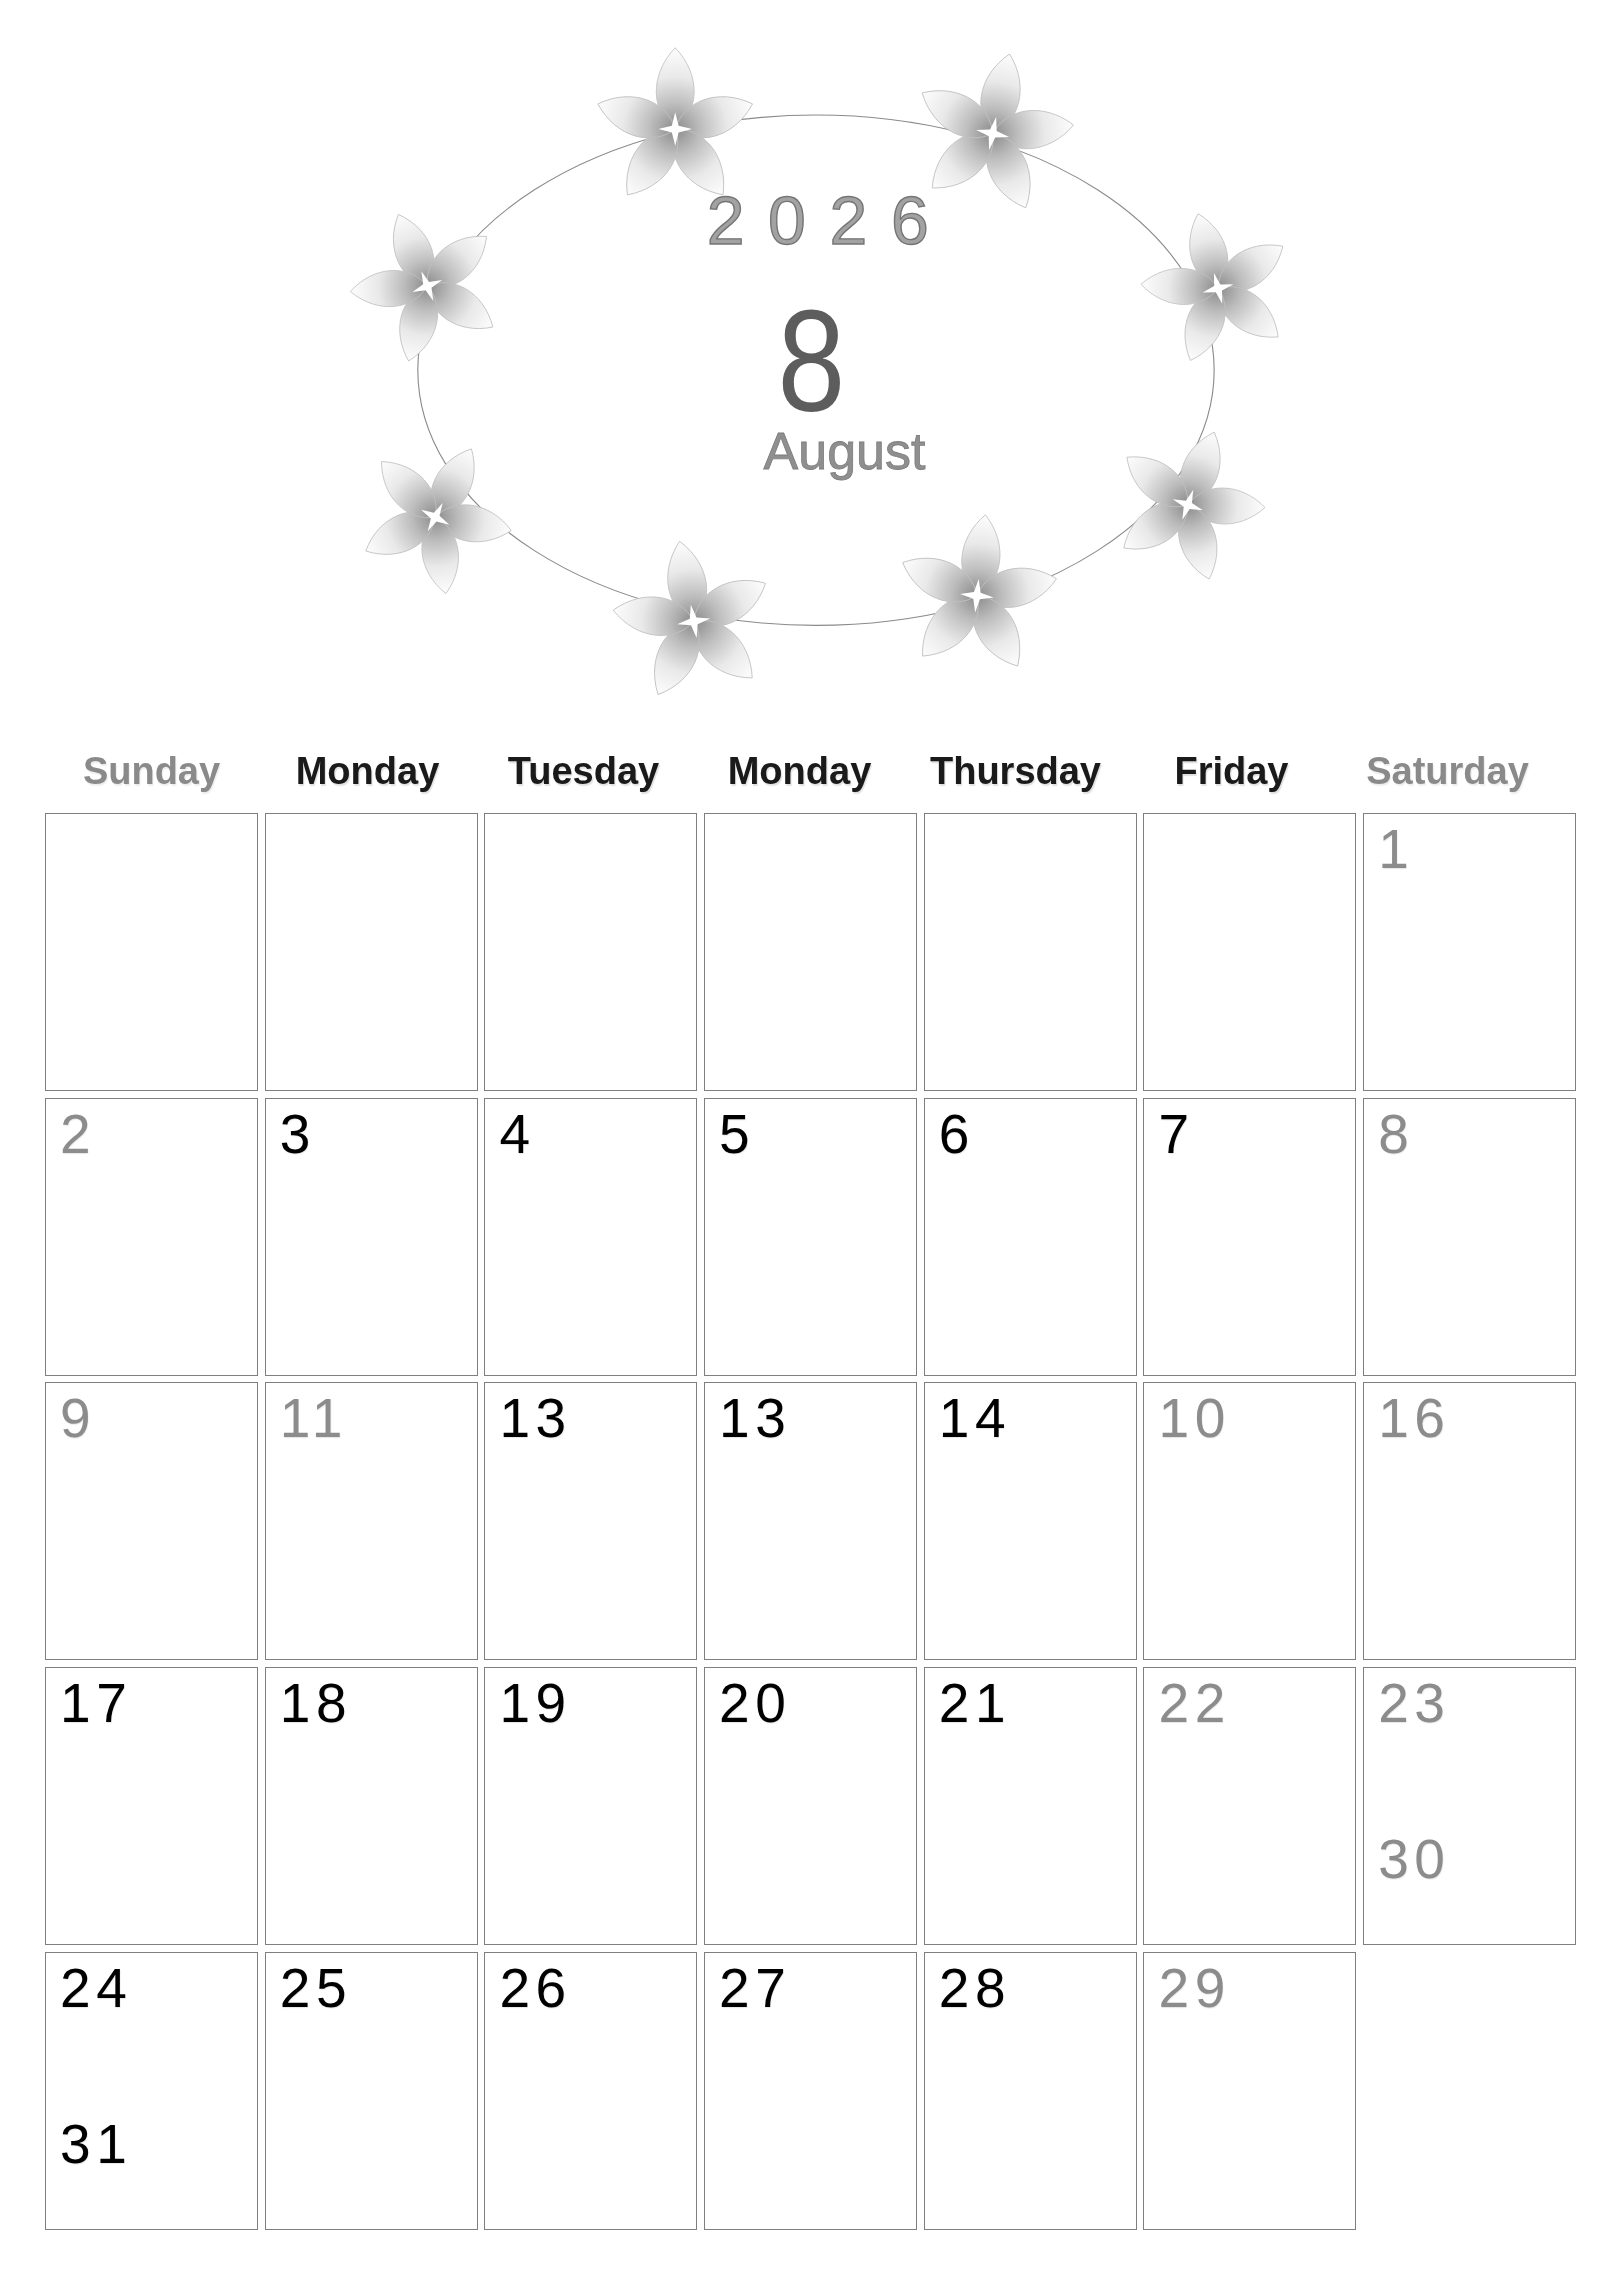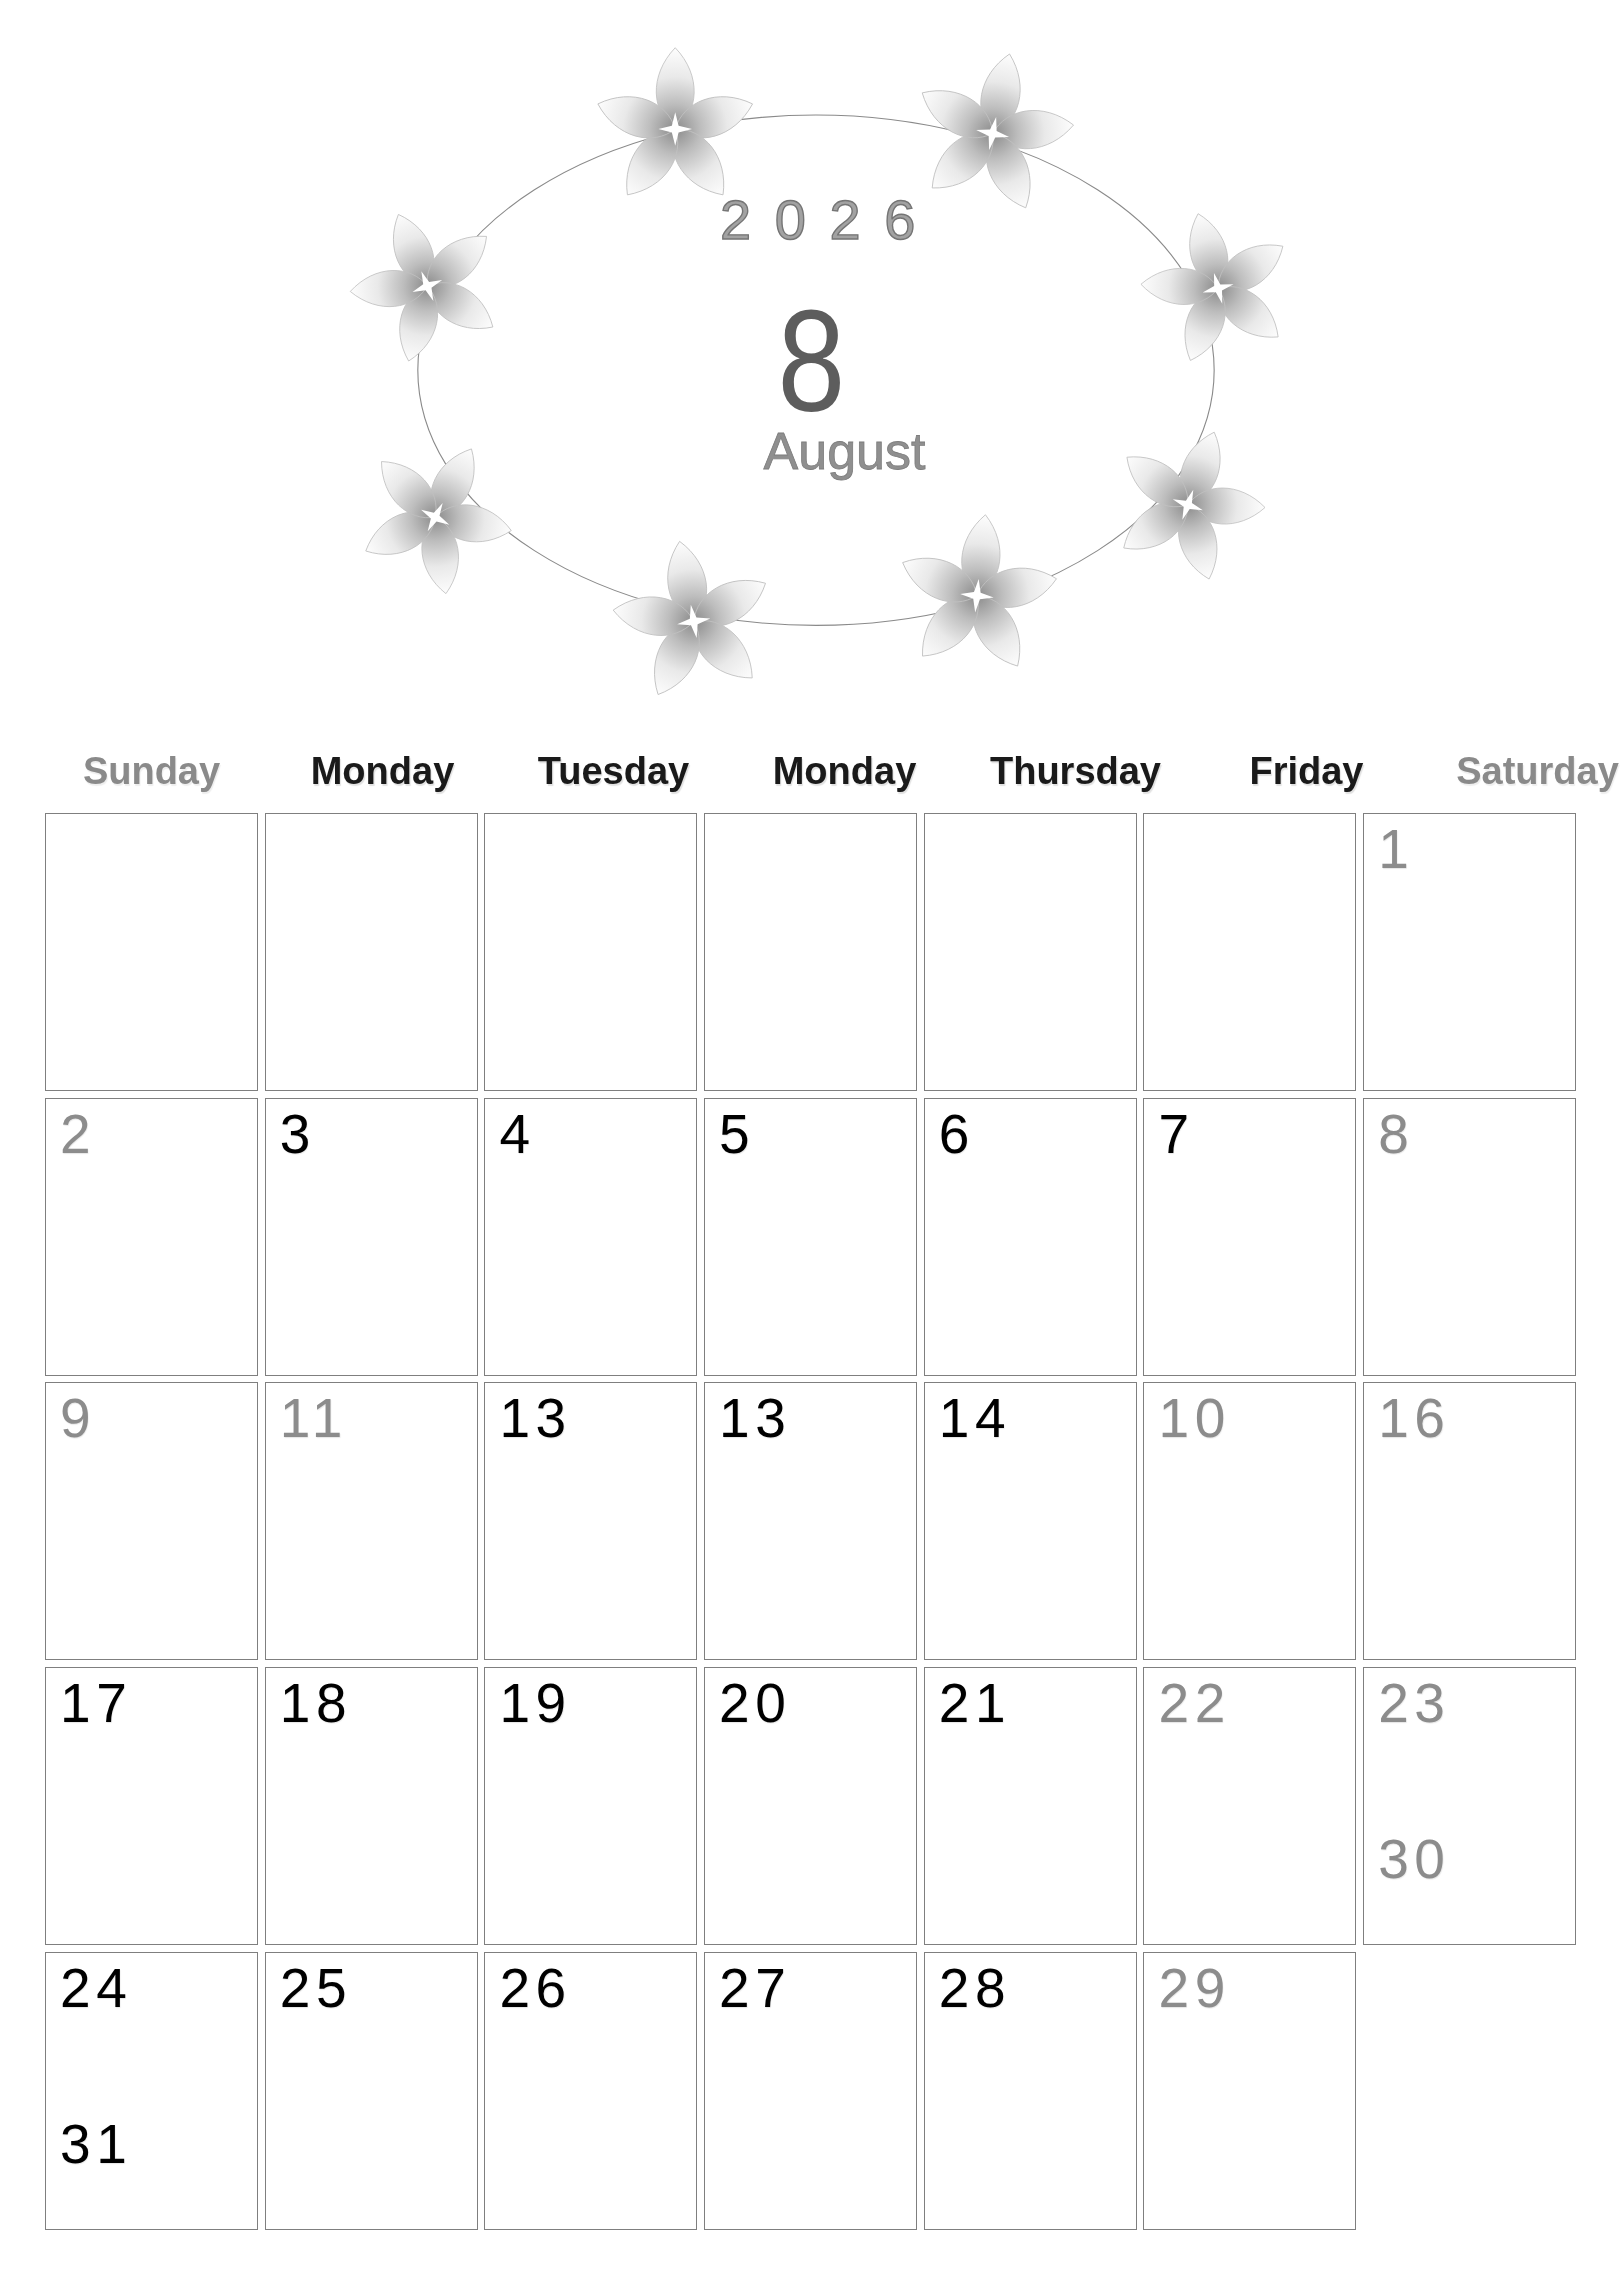--- a/index.html
+++ b/index.html
@@ -22,21 +22,21 @@
     top: 0;
   }
   .header-text {
     position: absolute;
     left: 0;
     width: 100%;
     text-align: center;
   }
   .year {
     top: 178px;
-    font-size: 56px;
+    font-size: 68px;
     line-height: 84px;
     letter-spacing: 23.6px;
     padding-left: 36px;
     box-sizing: border-box;
     color: #a2a2a2;
     -webkit-text-stroke: 1.4px #757575;
   }
   .month-num {
     top: 289px;
     font-size: 145px;
@@ -57,21 +57,21 @@
   }
 
   
   .weekday-row {
     position: absolute;
     left: 45px;
     top: 745px;
     width: 1532px;
     display: grid;
     grid-template-columns: repeat(7, 213px);
-    column-gap: 18px;
+    column-gap: 3px;
   }
   .wd {
     text-align: center;
     font-weight: bold;
     font-size: 38px;
     line-height: 53px;
     color: #1a1a1a;
     text-shadow: 1.1px 1.7px 1.1px rgba(0,0,0,0.12);
   }
   .wd.muted {

